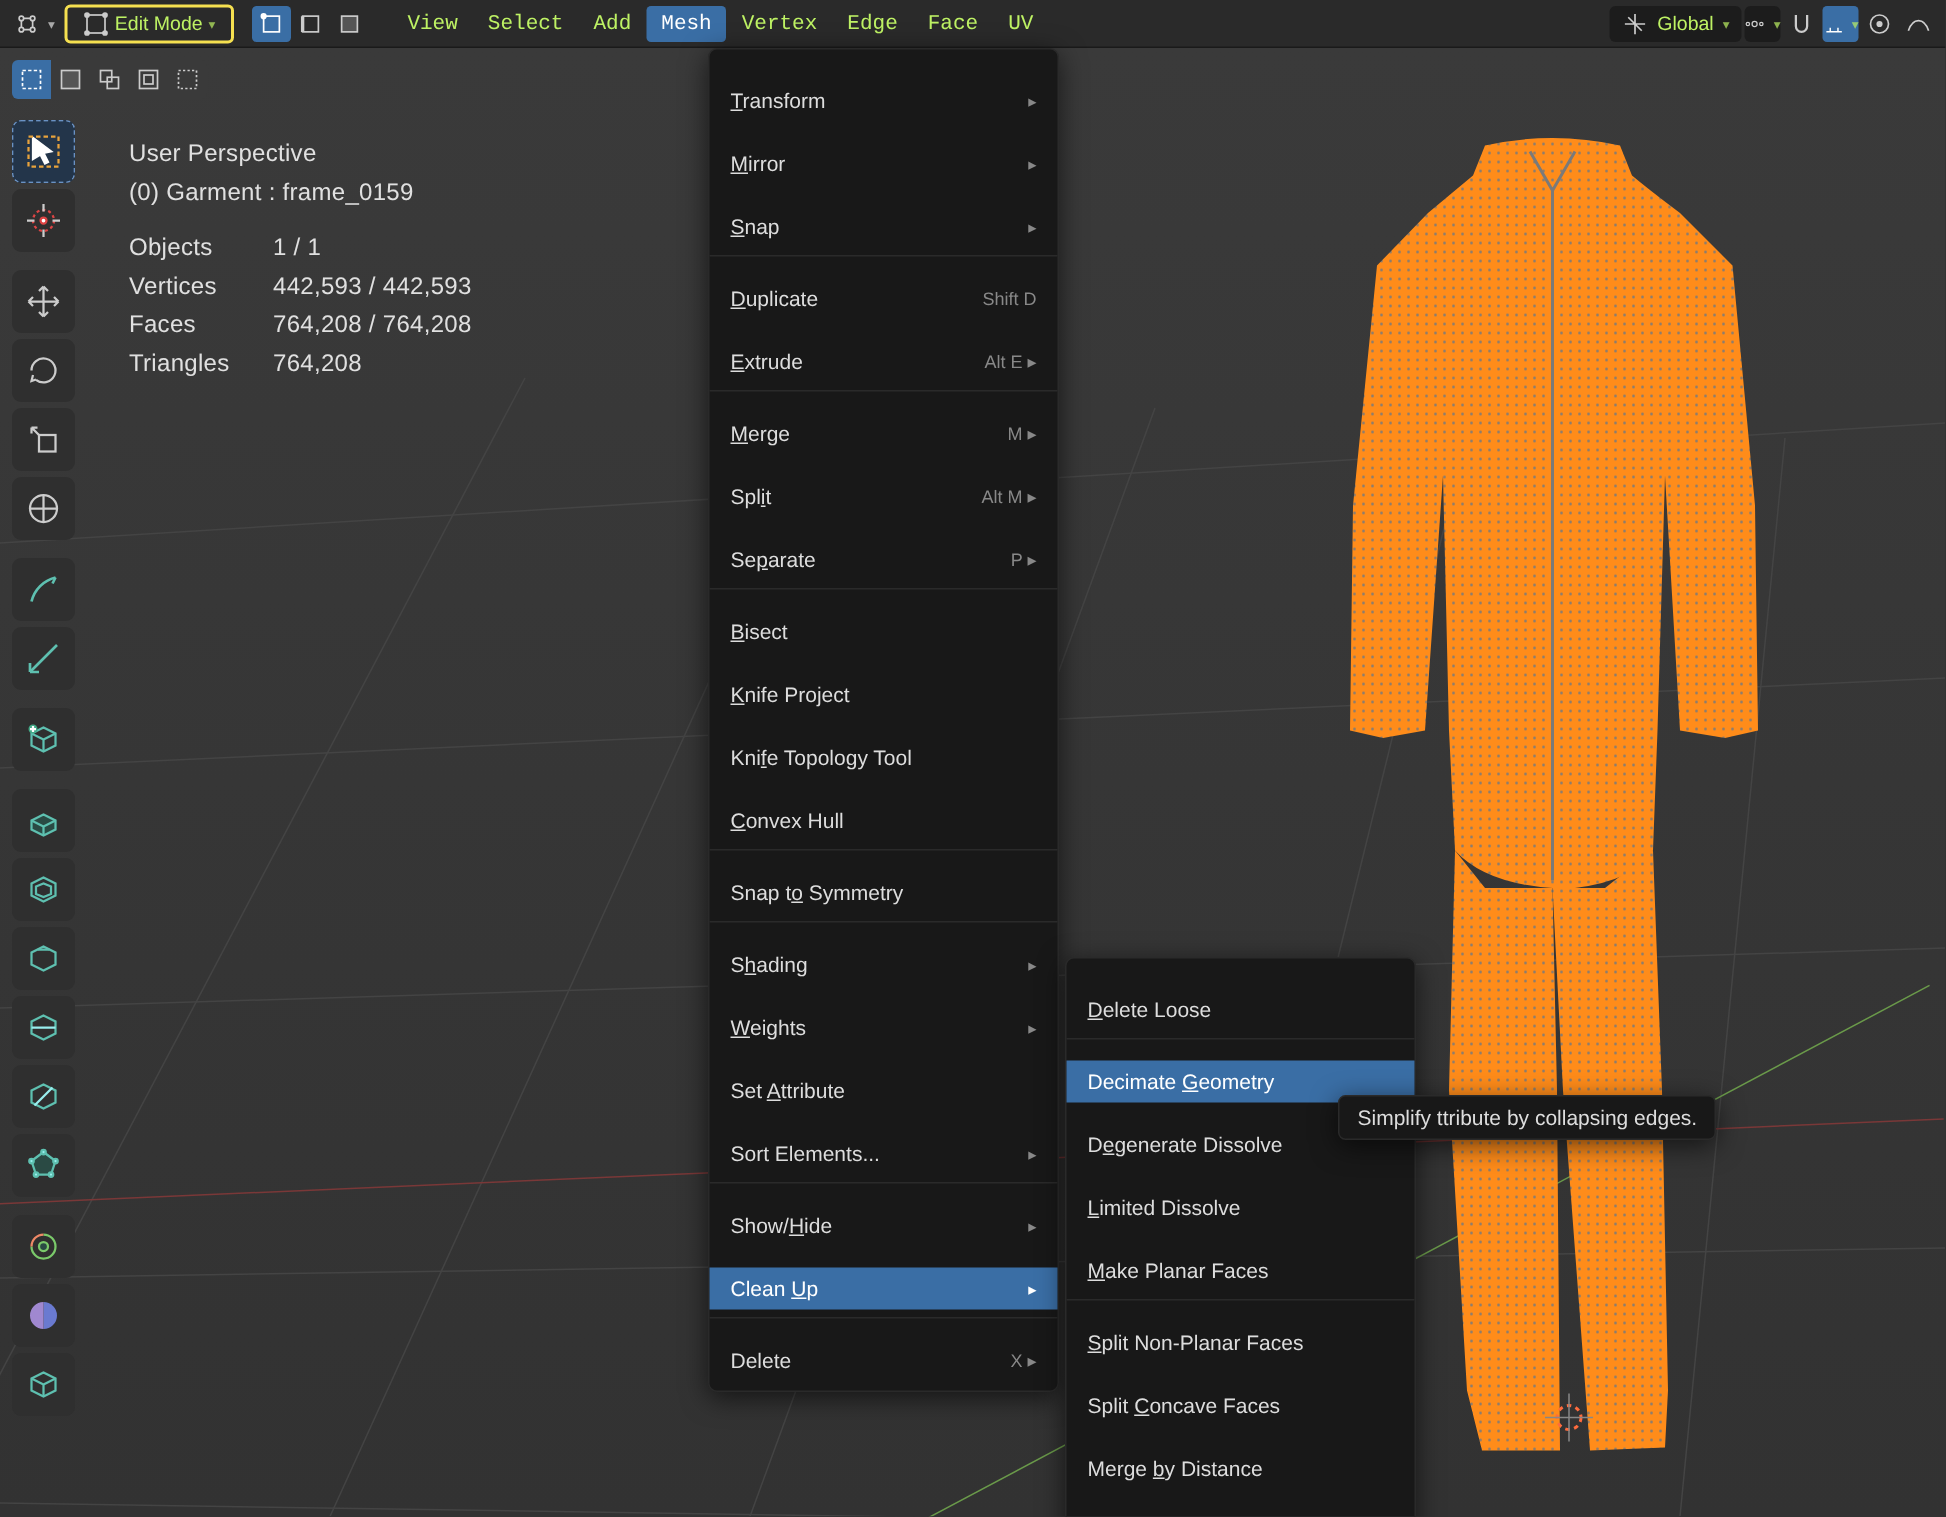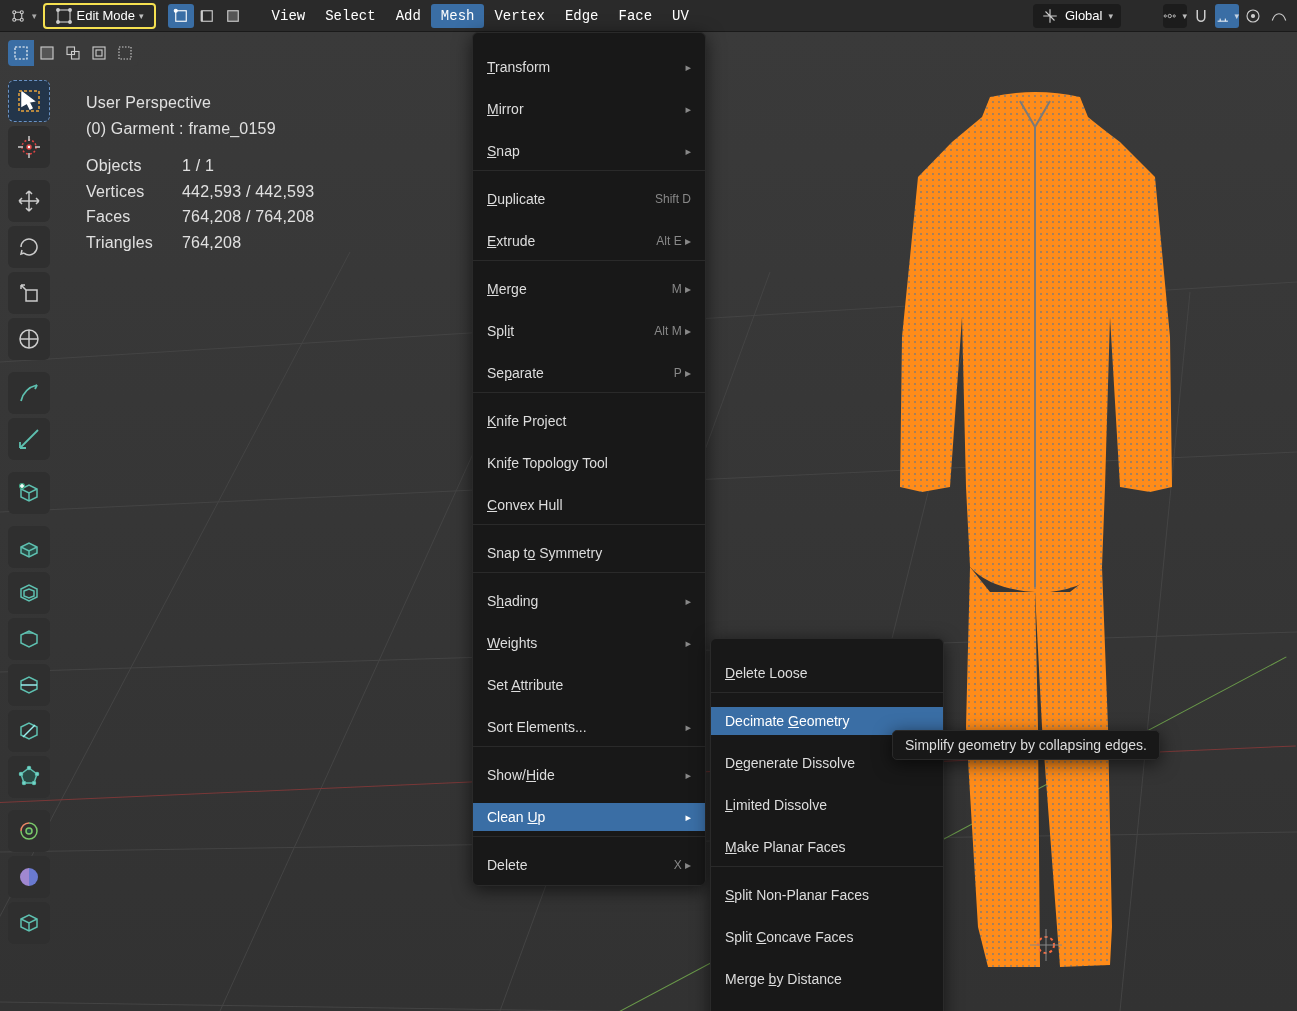--- a/index.html
+++ b/index.html
@@ -1,31 +1,31 @@
 <!DOCTYPE html>
 <html><head>
 <meta charset="utf-8">
 <style>
 * { margin: 0; padding: 0; box-sizing: border-box; font-family: -apple-system, BlinkMacSystemFont, "Segoe UI", sans-serif; }
 body { background: #2a2a2a; color: #e0e0e0; width: 1297px; height: 1011px; overflow: hidden; position: relative; }
 
 
 .top-toolbar { height: 32px; background: #2a2a2a; display: flex; align-items: center; padding: 0 6px; gap: 2px; border-bottom: 1px solid #1a1a1a; position: relative; z-index: 1; }
-.toolbar-btn { height: 24px; padding: 0 6px; background: transparent; border: none; color: #ffffff; font-size: 13px; display: inline-flex; align-items: center; gap: 4px; border-radius: 3px; cursor: pointer; }
+.toolbar-btn { height: 24px; padding: 0 6px; background: transparent; border: none; color: #bef264; font-size: 13px; display: inline-flex; align-items: center; gap: 4px; border-radius: 3px; cursor: pointer; }
 .toolbar-btn.icon-only { width: 24px; padding: 0; justify-content: center; }
 .toolbar-btn.active { background: #3a6ea5; }
 .edit-mode-box { display: flex; align-items: center; height: 26px; border: 2px solid #f5e050; border-radius: 4px; padding: 0 4px; margin: 0 4px; }
 .edit-mode-box .toolbar-btn { height: 22px; }
 .mode-icons { display: flex; gap: 0; margin-left: 6px; }
 .mode-icons .toolbar-btn { width: 26px; }
 .header-menu { display: flex; gap: 0; margin-left: 14px; }
 .header-menu .toolbar-btn { padding: 0 10px; font-size: 14px; font-family: Liberation Mono, monospace; }
 .header-menu .toolbar-btn.highlighted { background: #3a6ea5; color: #fff; text-align: center; }
 .toolbar-right { margin-left: auto; display: flex; align-items: center; gap: 2px; }
-.pill { background: #1c1c1c; border-radius: 4px; padding: 0 8px; height: 24px; display: inline-flex; align-items: center; gap: 6px; margin-left: 40px; }
+.pill { background: #1c1c1c; border-radius: 4px; padding: 0 8px; height: 24px; display: inline-flex; align-items: center; gap: 6px; }
 .chev { font-size: 9px; opacity: .7; }
 
 
 .select-row { position: absolute; top: 40px; left: 8px; display: flex; gap: 0; z-index: 2; }
 .select-row .sq { width: 26px; height: 26px; background: #3a3a3a; display: flex; align-items: center; justify-content: center; border-radius: 0; }
 .select-row .sq:first-child { border-top-left-radius: 4px; border-bottom-left-radius: 4px; background: #3a6ea5; }
 .select-row .sq:last-child { border-top-right-radius: 4px; border-bottom-right-radius: 4px; }
 
 
 .left-toolbar { position: absolute; left: 8px; top: 80px; width: 46px; display: flex; flex-direction: column; gap: 4px; z-index: 2; }
@@ -429,20 +429,23 @@
     <div class="menu-item">
       <span>Spl<span class="u">i</span>t</span>
       <span class="hk">Alt M ▸</span>
     </div>
     <div class="menu-item">
       <span>Se<span class="u">p</span>arate</span>
       <span class="hk">P ▸</span>
     </div>
     <div class="menu-sep"></div>
     <div class="menu-item">
+      <span><span class="u">B</span>isect</span>
+    </div>
+    <div class="menu-item">
       <span><span class="u">K</span>nife Project</span>
     </div>
     <div class="menu-item">
       <span>Kni<span class="u">f</span>e Topology Tool</span>
     </div>
     <div class="menu-item">
       <span><span class="u">C</span>onvex Hull</span>
     </div>
     <div class="menu-sep"></div>
     <div class="menu-item">
@@ -505,13 +508,13 @@
       <span>Split <span class="u">C</span>oncave Faces</span>
     </div>
     <div class="menu-item">
       <span>Merge <span class="u">b</span>y Distance</span>
     </div>
     <div class="menu-item">
       <span><span class="u">F</span>ill Holes</span>
     </div>
   </div>
 
-<div class="tooltip">Simplify geometry by collapsing edges.</div>
+<div class="tooltip">Simplify ttribute by collapsing edges.</div>
 
 </body></html>

